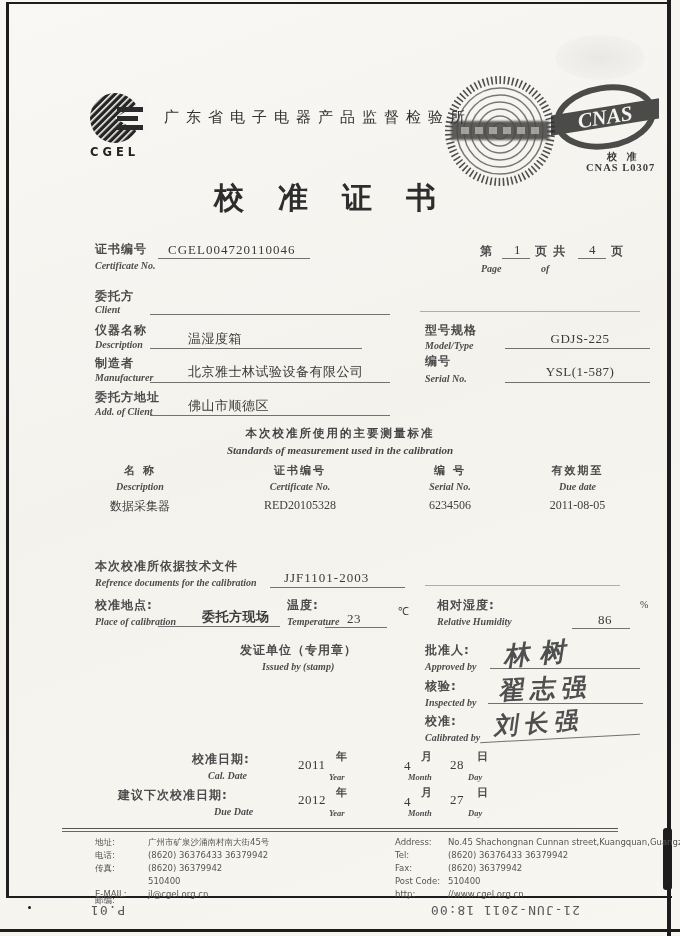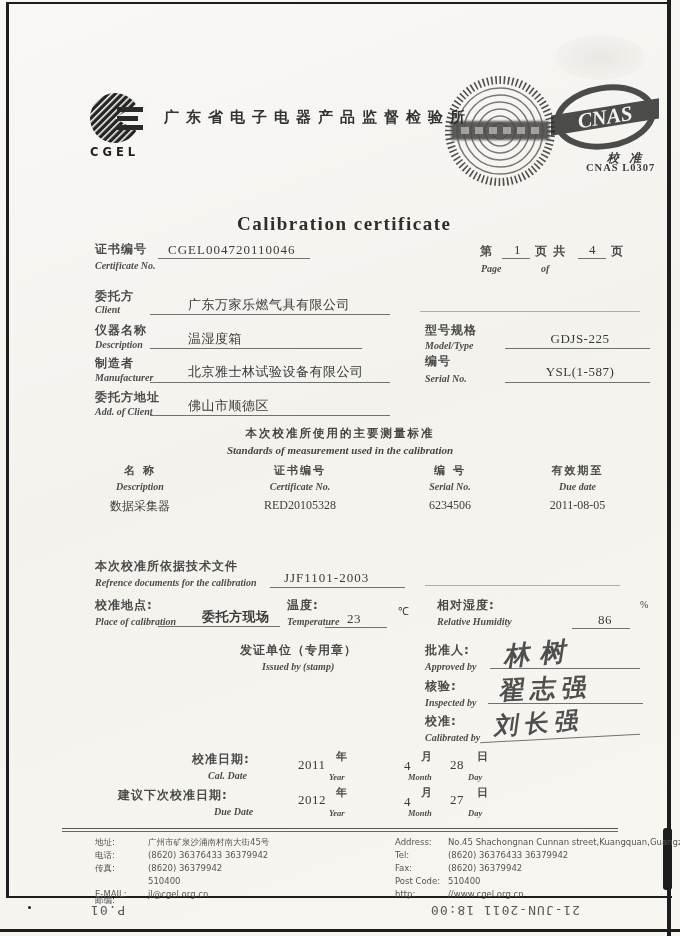--- a/index.html
+++ b/index.html
@@ -7,21 +7,21 @@
         background:linear-gradient(160deg,#f9f8f5 0%,#f3f2ed 45%,#f7f6f1 100%);
         font-family:"Liberation Serif",serif;color:#3d3d3d;}
   .abs{position:absolute;white-space:nowrap;}
   .cn{font-family:"DejaVu Sans",sans-serif;font-weight:700;font-size:12px;color:#4a4a4a;letter-spacing:1px;}
   .en{font-family:"Liberation Serif",serif;font-style:italic;font-weight:700;font-size:10px;color:#4c4c4c;}
   .val{font-family:"Liberation Serif",serif;font-size:13px;color:#3a3a3a;letter-spacing:.5px;}
   .ctr{text-align:center;}
   .uline{position:absolute;height:0;border-bottom:1.4px solid rgba(70,70,70,.75);}
   .uline.faint{border-bottom:1px solid rgba(90,90,90,.45);}
   .edge{position:absolute;background:#1d1d1d;}
-  .org-cn{font-family:"DejaVu Sans",sans-serif;font-weight:700;font-size:15px;letter-spacing:7px;color:#333;}
+  .org-cn{font-family:"DejaVu Sans",sans-serif;font-weight:400;font-size:15px;letter-spacing:7px;color:#333;}
   .org-en{font-family:"Liberation Serif",serif;font-weight:700;font-size:9.3px;color:#3c3c3c;}
   .title-cn{font-family:"DejaVu Sans",sans-serif;font-weight:900;font-size:30px;letter-spacing:34px;color:#2d2d2d;}
   .title-en{font-family:"Liberation Serif",serif;font-weight:700;font-size:19px;letter-spacing:1.5px;color:#2e2e2e;}
   .sec-cn{font-family:"DejaVu Sans",sans-serif;font-weight:700;font-size:11.5px;letter-spacing:2px;color:#444;}
   .sec-en{font-family:"Liberation Serif",serif;font-style:italic;font-weight:700;font-size:11px;color:#444;}
   .hdr-cn{font-family:"DejaVu Sans",sans-serif;font-weight:700;font-size:11px;color:#4a4a4a;letter-spacing:2px;}
   .cell{font-family:"Liberation Serif",serif;font-size:12px;color:#3d3d3d;}
   .unit-cn{font-family:"DejaVu Sans",sans-serif;font-weight:700;font-size:11px;color:#4a4a4a;}
   .unit-en{font-family:"Liberation Serif",serif;font-style:italic;font-weight:700;font-size:8.5px;color:#4c4c4c;}
   .sig{font-family:"DejaVu Serif",serif;font-weight:700;color:#2c2c2c;opacity:.82;display:inline-block;}
@@ -87,43 +87,42 @@
       <rect x="74" y="53" width="8" height="7"></rect>
         <rect x="88" y="53" width="8" height="7"></rect>
     </g>
   </svg>
 
   <svg class="abs" style="left:551px;top:80px;opacity:.85;" width="108" height="74" viewBox="0 0 108 74">
     <ellipse cx="54" cy="37" rx="48" ry="29" fill="none" stroke="#2e2e2e" stroke-width="6" transform="rotate(-9 54 37)"></ellipse>
     <rect x="-4" y="27" width="116" height="20" fill="#2e2e2e" transform="rotate(-9 54 37)"></rect>
     <text x="54" y="44" text-anchor="middle" font-family="Liberation Serif, serif" font-style="italic" font-weight="bold" font-size="21" fill="#f4f3ef" transform="rotate(-9 54 37)">CNAS</text>
   </svg>
-  <div class="abs" style="left:607px;top:150px;font-family:'DejaVu Sans',sans-serif;font-size:12px;font-weight:700;color:#3c3c3c;letter-spacing:3px;font-style:italic;">校 准</div>
+  <div class="abs" style="left:607px;top:150px;font-family:'DejaVu Sans',sans-serif;font-size:10px;font-weight:700;color:#3c3c3c;letter-spacing:3px;">校 准</div>
   <div class="abs" style="left:586px;top:162px;font-family:'Liberation Serif',serif;font-size:10.5px;font-weight:700;color:#3c3c3c;letter-spacing:1px;">CNAS L0307</div>
 
-  <div class="abs title-en" style="left:237px;top:213px;">Calibration certificate</div>
+  <div class="abs title-cn" style="left:214px;top:178px;">校准证书</div>
 
   <div class="abs cn" style="left:95px;top:241px;">证书编号</div>
   <div class="abs en" style="left:95px;top:260px;">Certificate No.</div>
   <div class="abs val" style="left:168px;top:242px;letter-spacing:1px;">CGEL004720110046</div>
   <div class="uline" style="left:158px;top:258px;width:152px;"></div>
 
   <div class="abs cn" style="left:480px;top:243px;">第</div>
   <div class="abs en" style="left:481px;top:263px;">Page</div>
   <div class="abs val" style="left:514px;top:242px;">1</div>
   <div class="uline" style="left:502px;top:258px;width:28px;"></div>
   <div class="abs cn" style="left:535px;top:243px;">页 共</div>
   <div class="abs en" style="left:541px;top:263px;">of</div>
   <div class="abs val" style="left:589px;top:242px;">4</div>
   <div class="uline" style="left:578px;top:258px;width:28px;"></div>
   <div class="abs cn" style="left:611px;top:243px;">页</div>
 
   <div class="abs cn" style="left:95px;top:288px;">委托方</div>
   <div class="abs en" style="left:95px;top:304px;">Client</div>
-  <div class="abs val" style="left:188px;top:296px;">广东万家乐燃气具有限公司</div>
   <div class="uline" style="left:150px;top:314px;width:240px;"></div>
   <div class="uline faint" style="left:420px;top:311px;width:220px;"></div>
 
   <div class="abs cn" style="left:95px;top:322px;">仪器名称</div>
   <div class="abs en" style="left:95px;top:339px;">Description</div>
   <div class="abs val" style="left:188px;top:330px;">温湿度箱</div>
   <div class="uline" style="left:150px;top:348px;width:212px;"></div>
 
   <div class="abs cn" style="left:425px;top:322px;">型号规格</div>
   <div class="abs en" style="left:425px;top:340px;">Model/Type</div>

